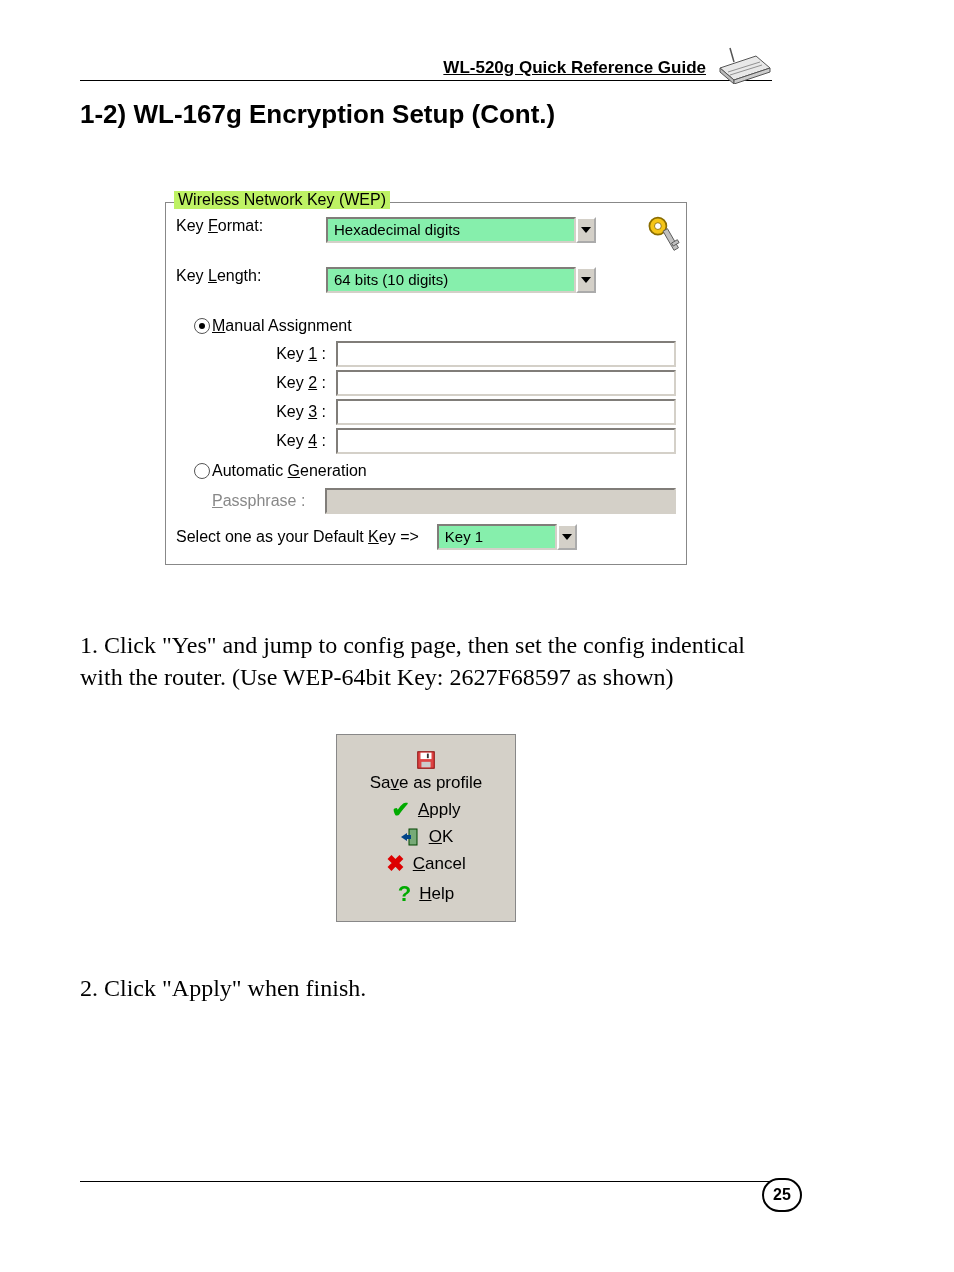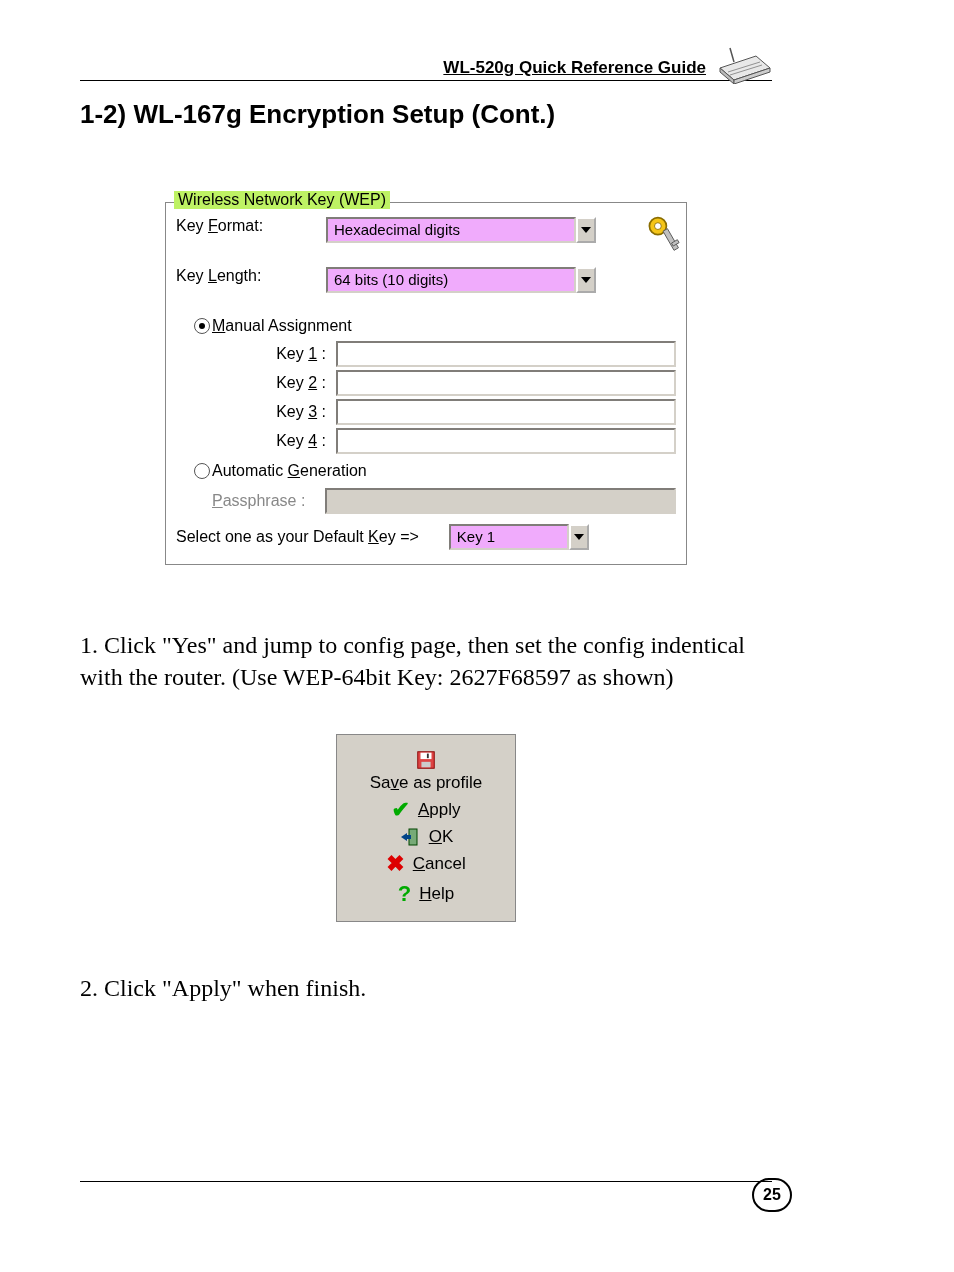--- a/index.html
+++ b/index.html
@@ -76,21 +76,21 @@
     font-size: 16px;
   }
   .label .ul { text-decoration: underline; }
   .combo {
     display: flex;
     align-items: stretch;
     height: 26px;
   }
   .combo-input {
     border: 2px inset #d4d0c8;
-    background: #f0abfc;
+    background: #86efac;
     width: 250px;
     height: 26px;
     box-sizing: border-box;
     padding: 2px 6px;
     font-family: inherit;
     font-size: 15px;
   }
   .combo-btn {
     width: 20px;
     height: 26px;
@@ -165,21 +165,21 @@
     flex: 1;
     height: 26px;
     border: 2px inset #d4d0c8;
     background: #d4d0c8;
     box-sizing: border-box;
   }
   .default-row {
     display: flex;
     align-items: center;
     justify-content: flex-start;
-    gap: 30px;
+    gap: 18px;
     margin-top: 10px;
   }
   .default-combo .combo-input { width: 120px; }
   .instruction {
     font-size: 24px;
     line-height: 1.35;
     margin: 10px 0 40px 0;
   }
   .button-panel {
     margin: 0 auto 50px auto;
@@ -208,21 +208,21 @@
   .ul { text-decoration: underline; }
   .footer-line {
     position: absolute;
     left: 80px;
     right: 80px;
     bottom: 90px;
     border-top: 1px solid #000;
   }
   .page-num {
     position: absolute;
-    right: 60px;
+    right: 50px;
     bottom: 60px;
     width: 36px;
     height: 30px;
     border: 2px solid #000;
     border-radius: 18px;
     display: flex;
     align-items: center;
     justify-content: center;
     font-family: Arial, sans-serif;
     font-weight: bold;

